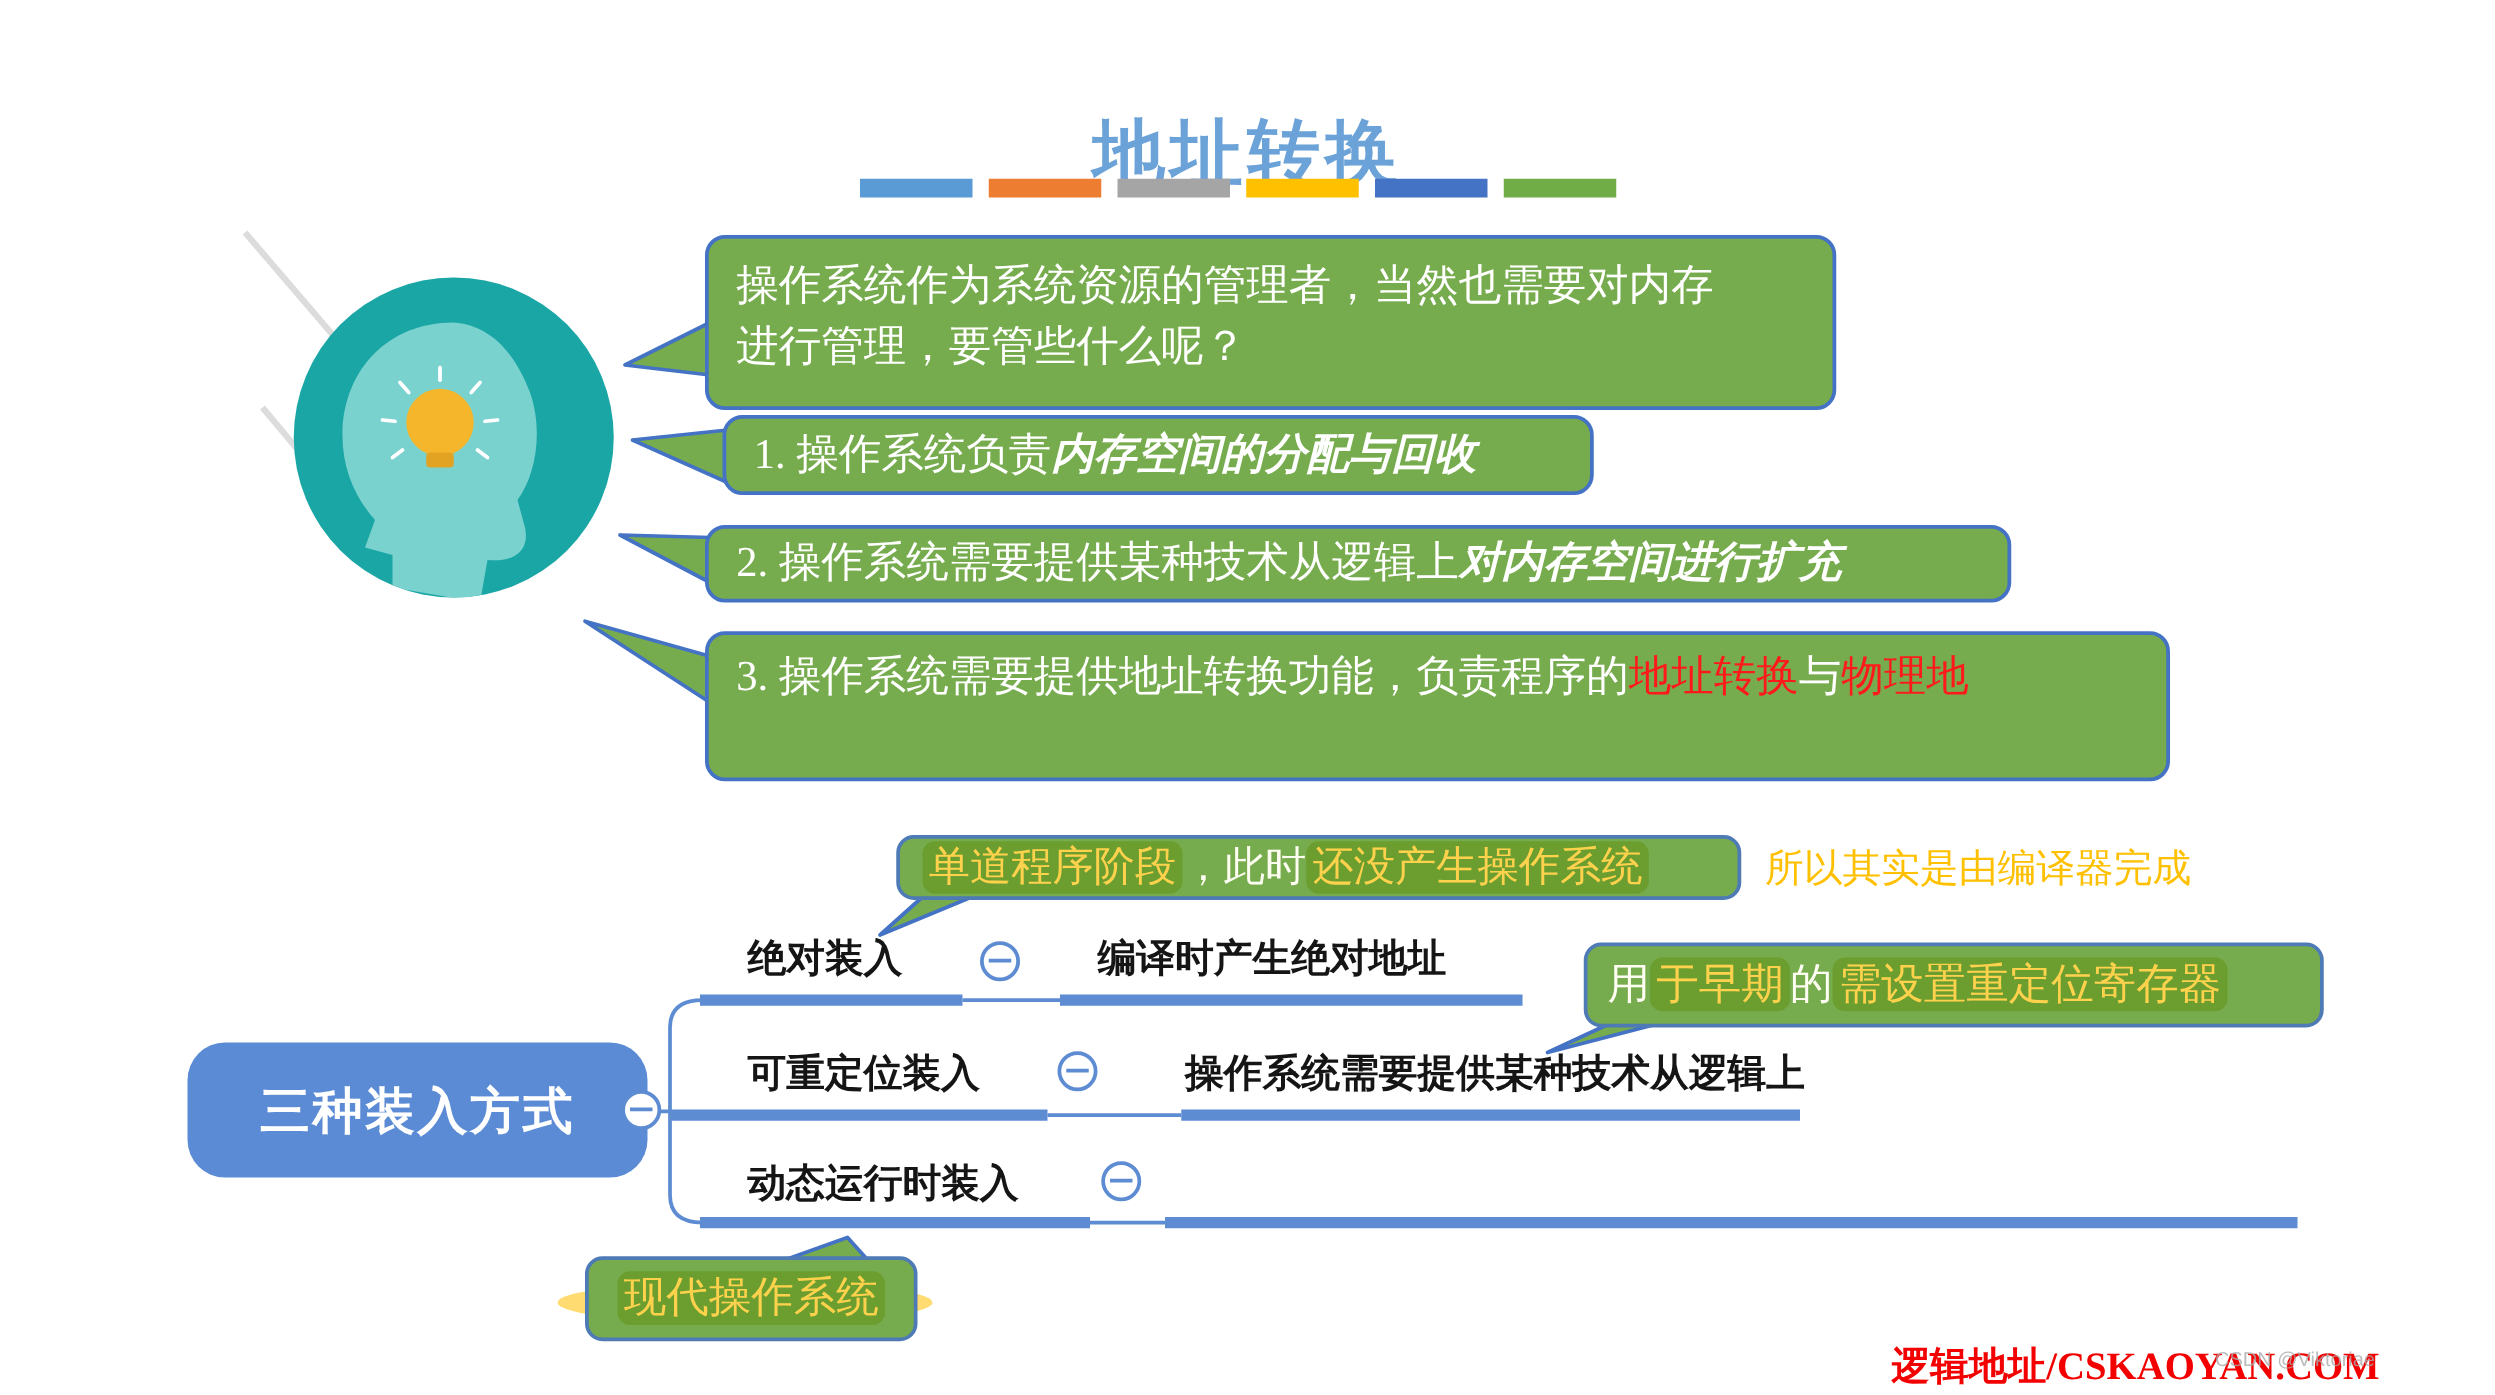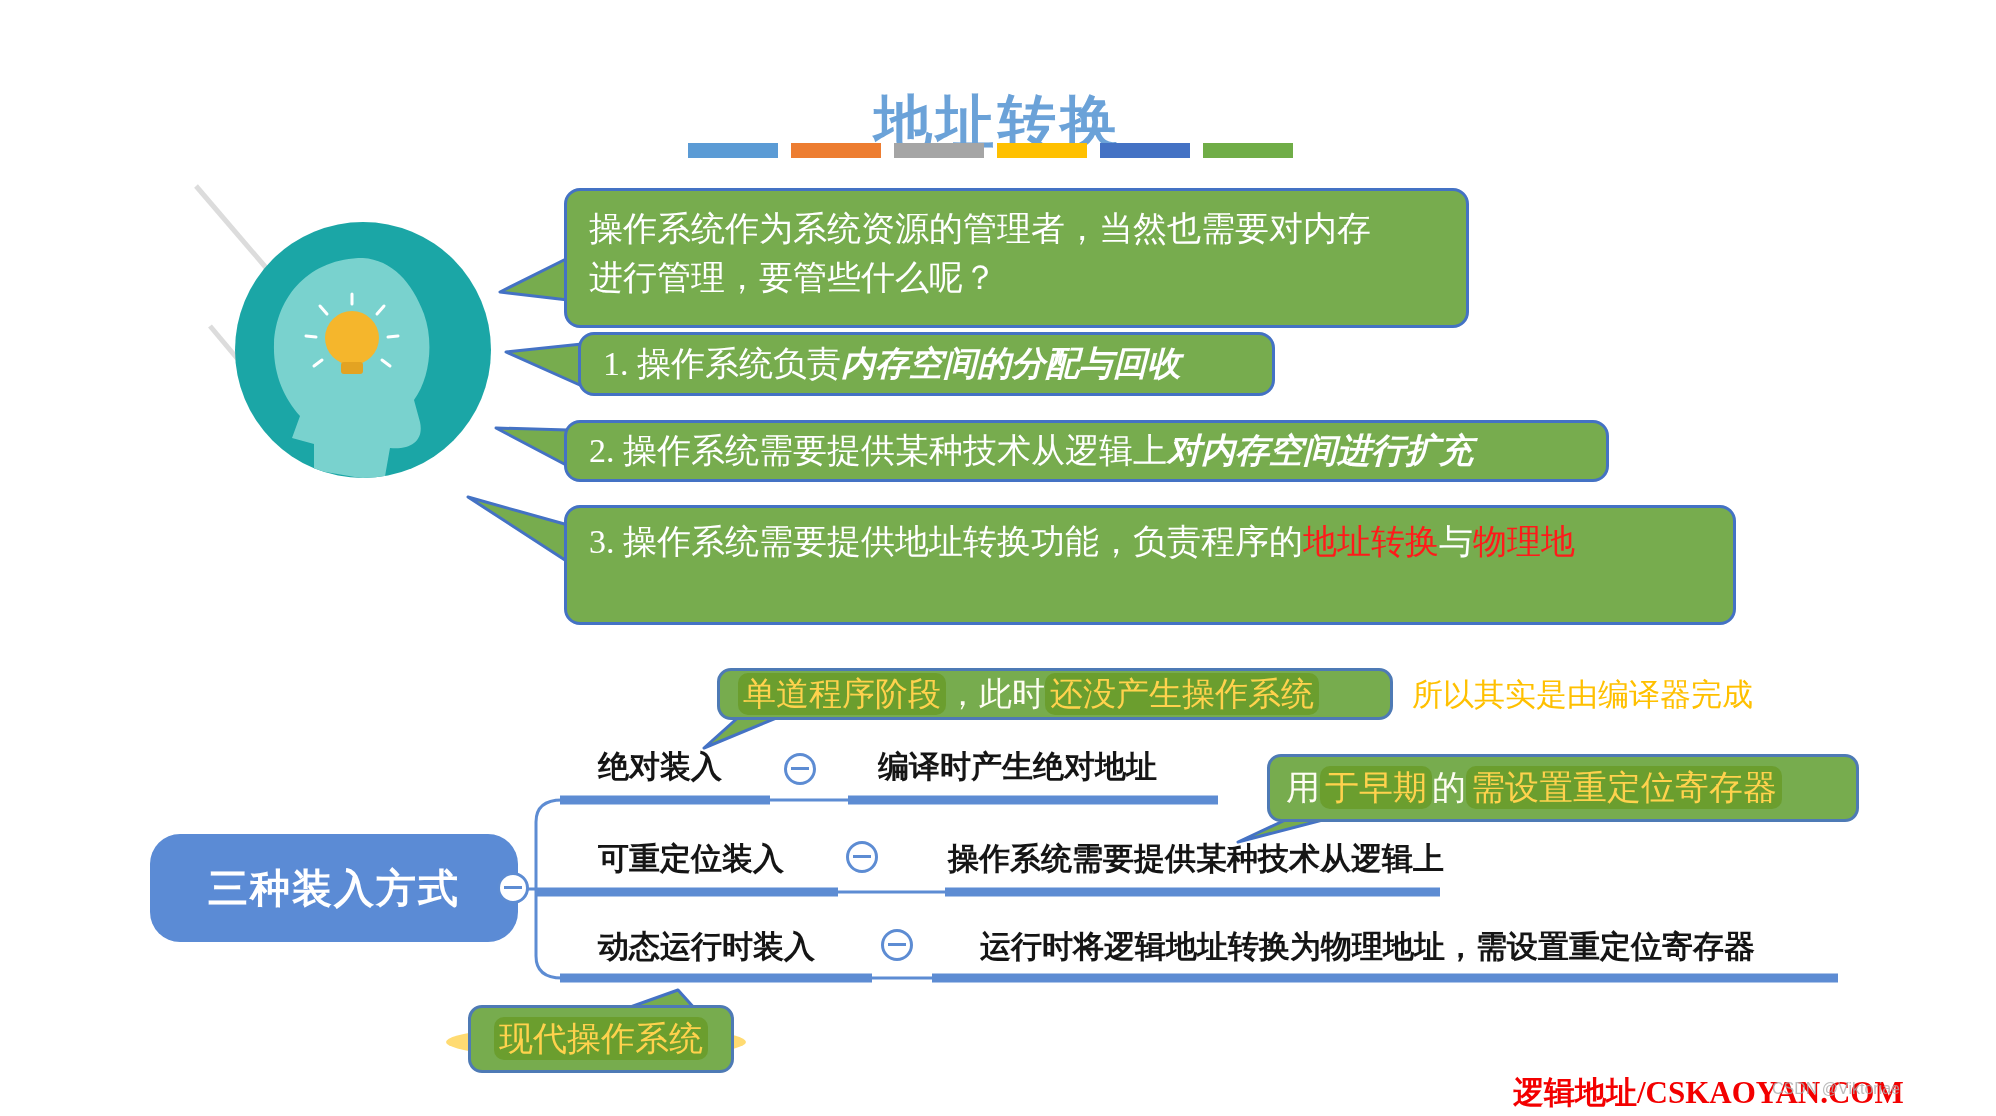--- a/index.html
+++ b/index.html
@@ -157,18 +157,17 @@
   <div class="mm-label" style="left:598px;top:746px;">绝对装入</div>
   <span class="mc" style="left:784px;top:753px;"></span>
   <div class="mm-label" style="left:878px;top:746px;">编译时产生绝对地址</div>
 
   <div class="mm-label" style="left:598px;top:838px;">可重定位装入</div>
   <span class="mc" style="left:846px;top:841px;"></span>
   <div class="mm-label" style="left:948px;top:838px;">操作系统需要提供某种技术从逻辑上</div>
 
   <div class="mm-label" style="left:598px;top:926px;">动态运行时装入</div>
   <span class="mc" style="left:881px;top:929px;"></span>
-  <div class="mm-label" style="left:980px;top:926px;">运行时将逻辑地址转换为物理地址，需设置重定位寄存器</div>
 
   <div id="footer" class="abs">逻辑地址/CSKAOYAN.COM</div>
   <div id="watermark" class="abs">CSDN @Viktoriae</div>
 
 </div>
 
 </body></html>

